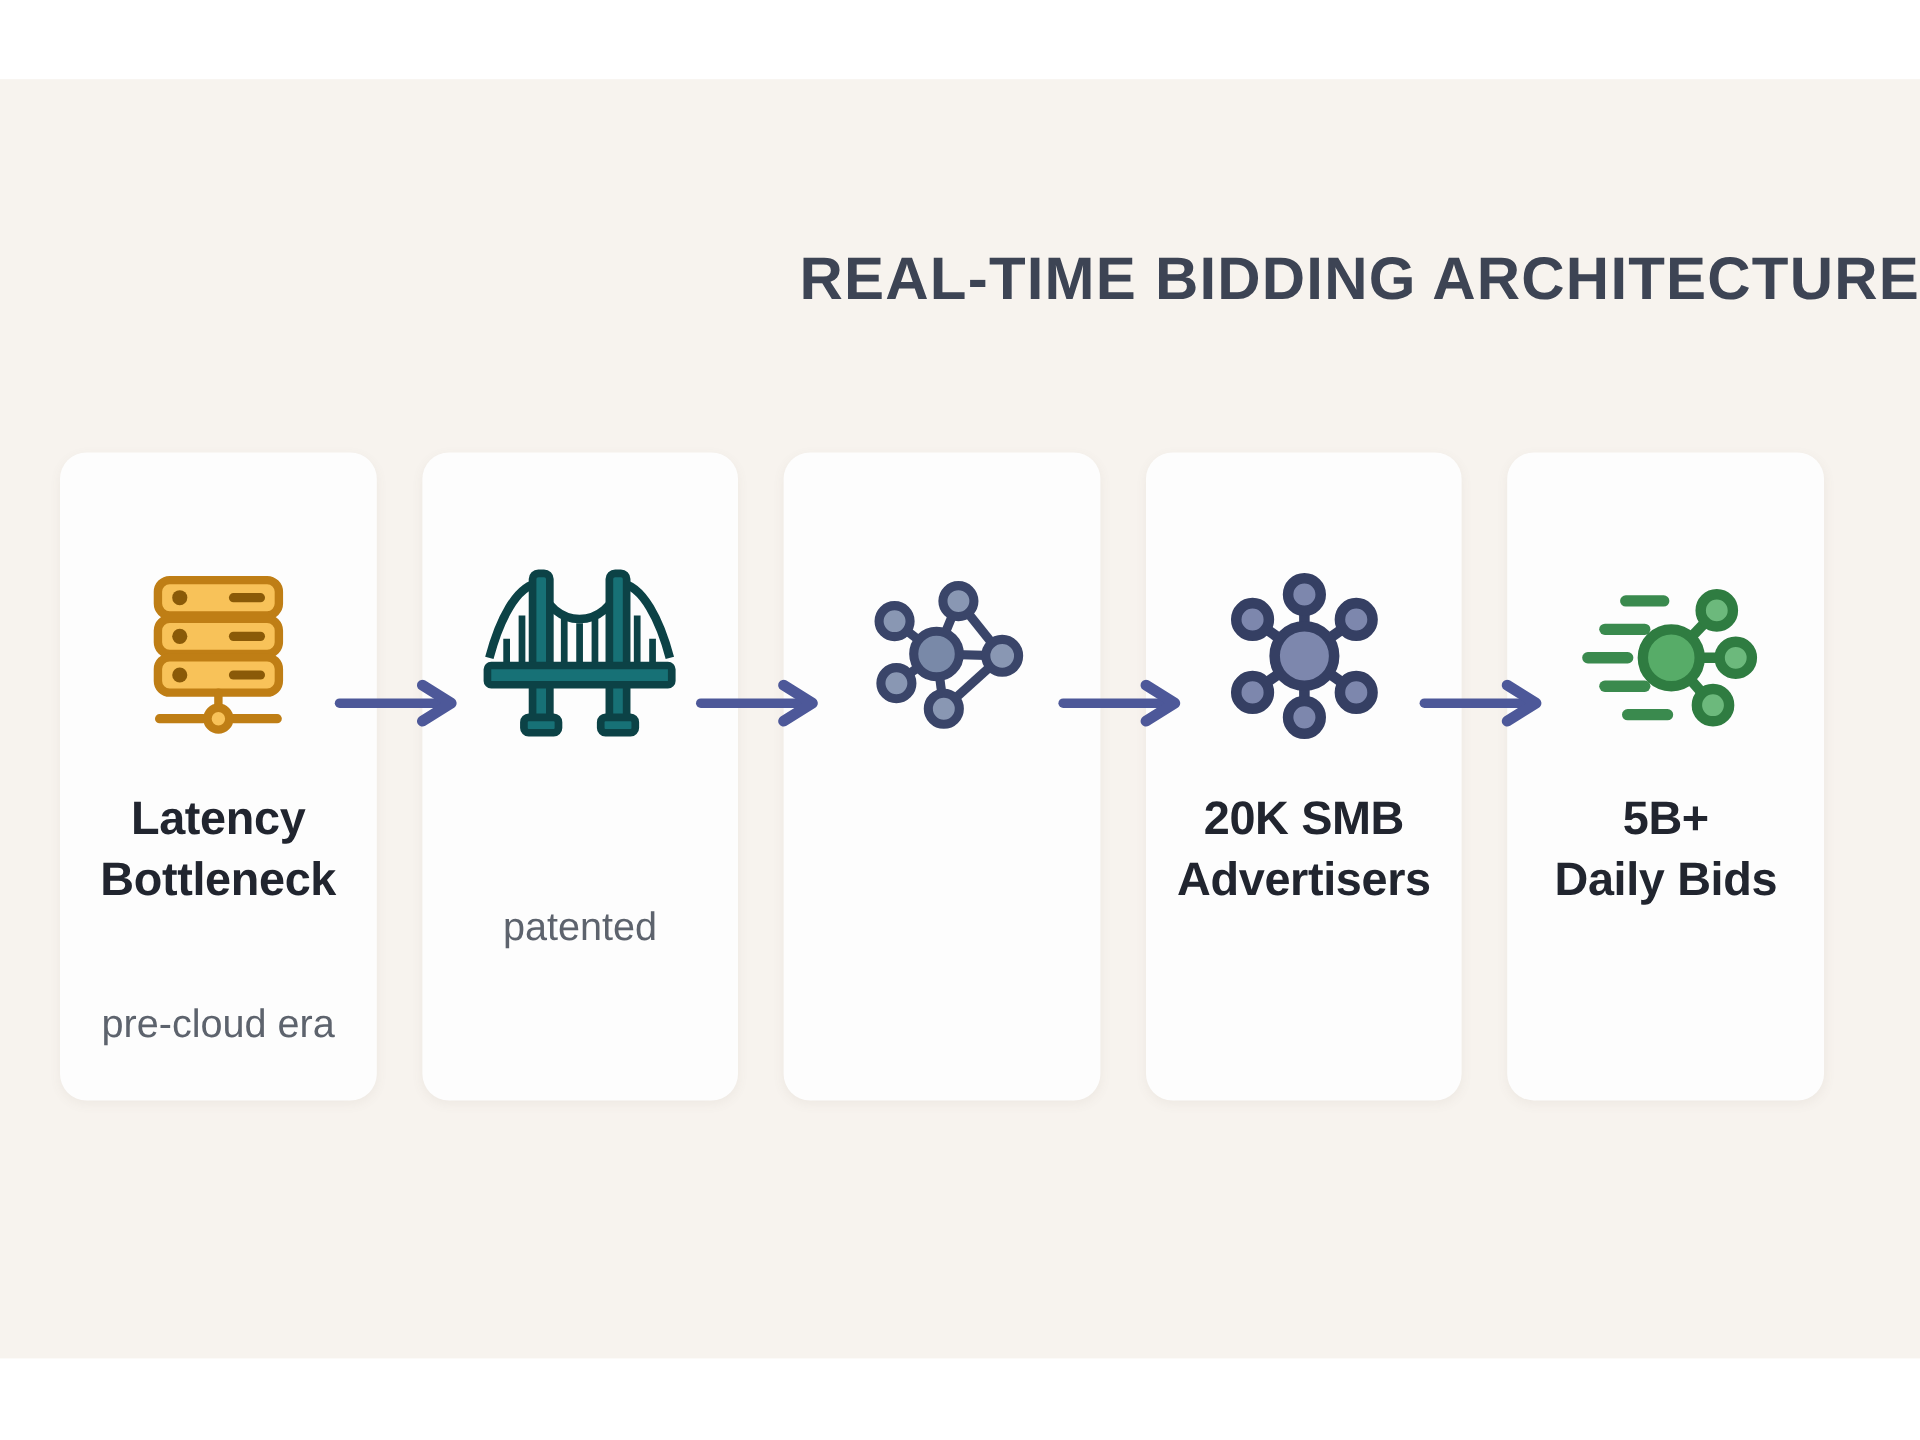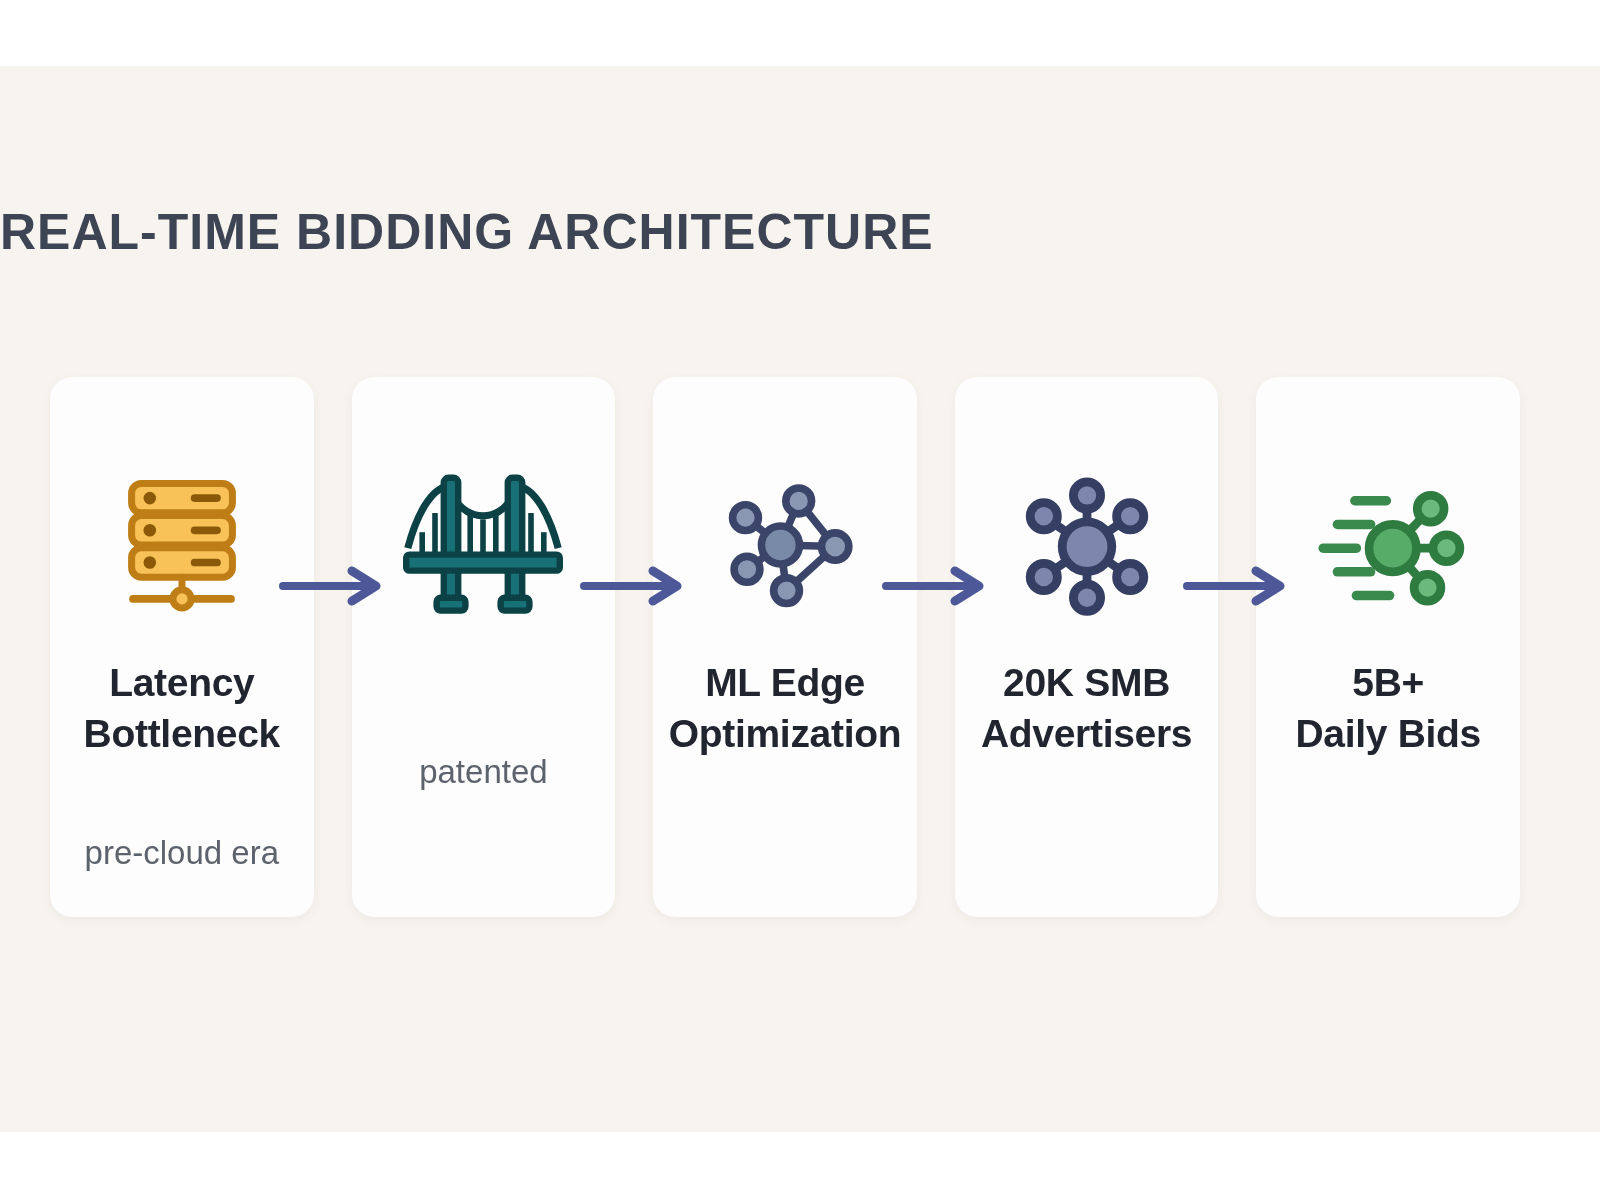--- a/index.html
+++ b/index.html
@@ -1,19 +1,19 @@
 <!DOCTYPE html>
 <html><head>
 <meta charset="utf-8">
 <style>
   html,body{margin:0;padding:0;background:#ffffff;}
   .stage{position:relative;width:1600px;height:1200px;background:#ffffff;overflow:hidden;
          font-family:"Liberation Sans", sans-serif;}
   .panel{position:absolute;left:0;top:66px;width:1600px;height:1066px;background:#f7f3ee;}
-  .main-title{position:absolute;left:0;top:203px;width:1600px;text-align:left;
+  .main-title{position:absolute;left:0;top:203px;width:1600px;text-align:right;
               font-size:50px;font-weight:700;letter-spacing:1px;color:#3d4454;white-space:pre;}
   .cards{position:absolute;left:50px;top:377px;width:1470px;height:540px;display:flex;gap:38px;}
   .card{flex:1;height:540px;background:#fdfdfd;border-radius:22px;
         box-shadow:0 3px 10px rgba(110,95,80,0.07);display:flex;flex-direction:column;}
   .icon-row{height:250px;padding-top:86px;box-sizing:border-box;
             display:flex;align-items:center;justify-content:center;}
   .title-row{height:162px;display:flex;align-items:center;justify-content:center;}
   .card-title{font-size:39px;font-weight:700;line-height:1.32;color:#21252f;
               text-align:center;white-space:pre-line;letter-spacing:-0.3px;}
   .subtitle-row{flex:1;display:flex;align-items:center;justify-content:center;}
@@ -112,24 +112,20 @@
           <circle cx="47" cy="50" r="12.5" fill="#7989a8" stroke="#3a4569" stroke-width="5"></circle>
           <g fill="#8997b3" stroke="#3a4569" stroke-width="5">
             <circle cx="59" cy="21" r="8.5"></circle>
               <circle cx="24" cy="32" r="8.5"></circle>
             <circle cx="25" cy="66" r="8.5"></circle>
               <circle cx="51" cy="80" r="8.5"></circle>
             <circle cx="83" cy="51" r="9"></circle>
           </g>
         </svg>
       </div>
-      <div class="title-row">
-        <div class="card-title">ML Edge
-Optimization</div>
-      </div>
     </div>
 
     <div class="card">
       <div class="icon-row">
         <svg viewBox="0 0 100 100" width="160" height="160">
           <g stroke="#353f63" stroke-width="5.5" fill="none">
             <path d="M50 51 L50 19"></path>
               <path d="M50 51 L23 32"></path>
               <path d="M50 51 L77 32"></path>
             <path d="M50 51 L23 70"></path>

